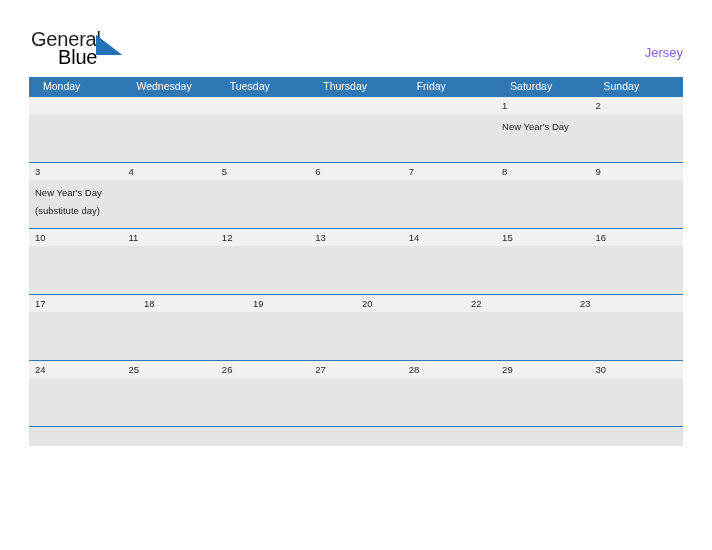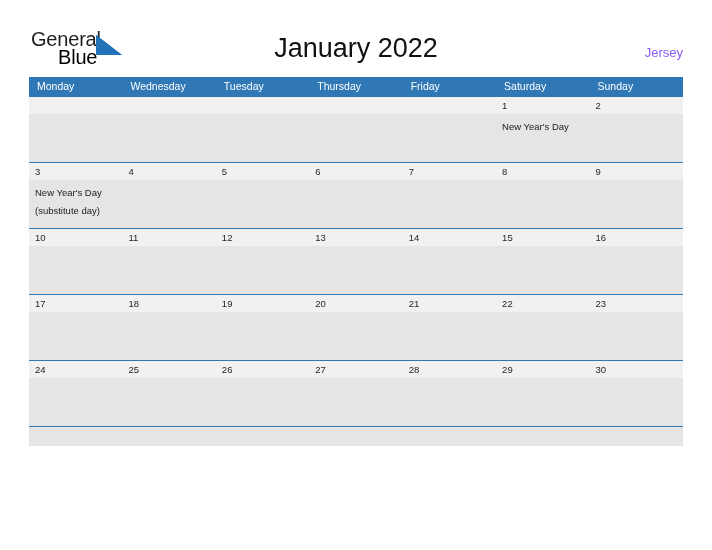--- a/index.html
+++ b/index.html
@@ -105,21 +105,21 @@
     width: 654px;
     height: 19px;
     background: #2f77b5;
   }
   .dow-cell {
     flex: 1 1 0;
     min-width: 0;
     color: #ffffff;
     font-size: 10.5px;
     line-height: 19px;
-    padding-left: 8px;
+    padding-left: 14px;
     box-sizing: border-box;
     font-family: "Liberation Sans", sans-serif;
     white-space: nowrap;
     overflow: hidden;
   }
 
   .week {
     width: 654px;
     position: relative;
     border-top: 1.5px solid #2f77b5;
@@ -180,21 +180,20 @@
       <span class="logo-general">General</span>
       <span class="logo-blue">Blue</span>
       <span class="logo-flag">
         <svg width="26" height="20" viewBox="0 0 26 20" xmlns="http://www.w3.org/2000/svg">
           <polygon points="0,0 0,20 26,20" fill="#2272b8" transform="translate(0,0) scale(1,1)"></polygon>
           <polygon points="0,0 26,20 0,20" fill="#2272b8"></polygon>
         </svg>
       </span>
     </div>
 
-    <div class="cal-title">January 2022</div>
 
     <div class="cal-place">Jersey</div>
   </div>
 
   <div class="grid">
 
     <div class="dow-row">
       <div class="dow-cell">Monday</div>
       <div class="dow-cell">Wednesday</div>
       <div class="dow-cell">Tuesday</div>
@@ -267,21 +266,20 @@
         <div class="event-cell"><span class="event-text"></span></div>
       </div>
     </div>
 
     <div class="week">
       <div class="week-dates">
         <div class="date-cell">17</div>
         <div class="date-cell">18</div>
         <div class="date-cell">19</div>
         <div class="date-cell">20</div>
-        <div class="date-cell">21</div>
         <div class="date-cell">22</div>
         <div class="date-cell">23</div>
       </div>
       <div class="week-body">
         <div class="event-cell"><span class="event-text"></span></div>
         <div class="event-cell"><span class="event-text"></span></div>
         <div class="event-cell"><span class="event-text"></span></div>
         <div class="event-cell"><span class="event-text"></span></div>
         <div class="event-cell"><span class="event-text"></span></div>
         <div class="event-cell"><span class="event-text"></span></div>

